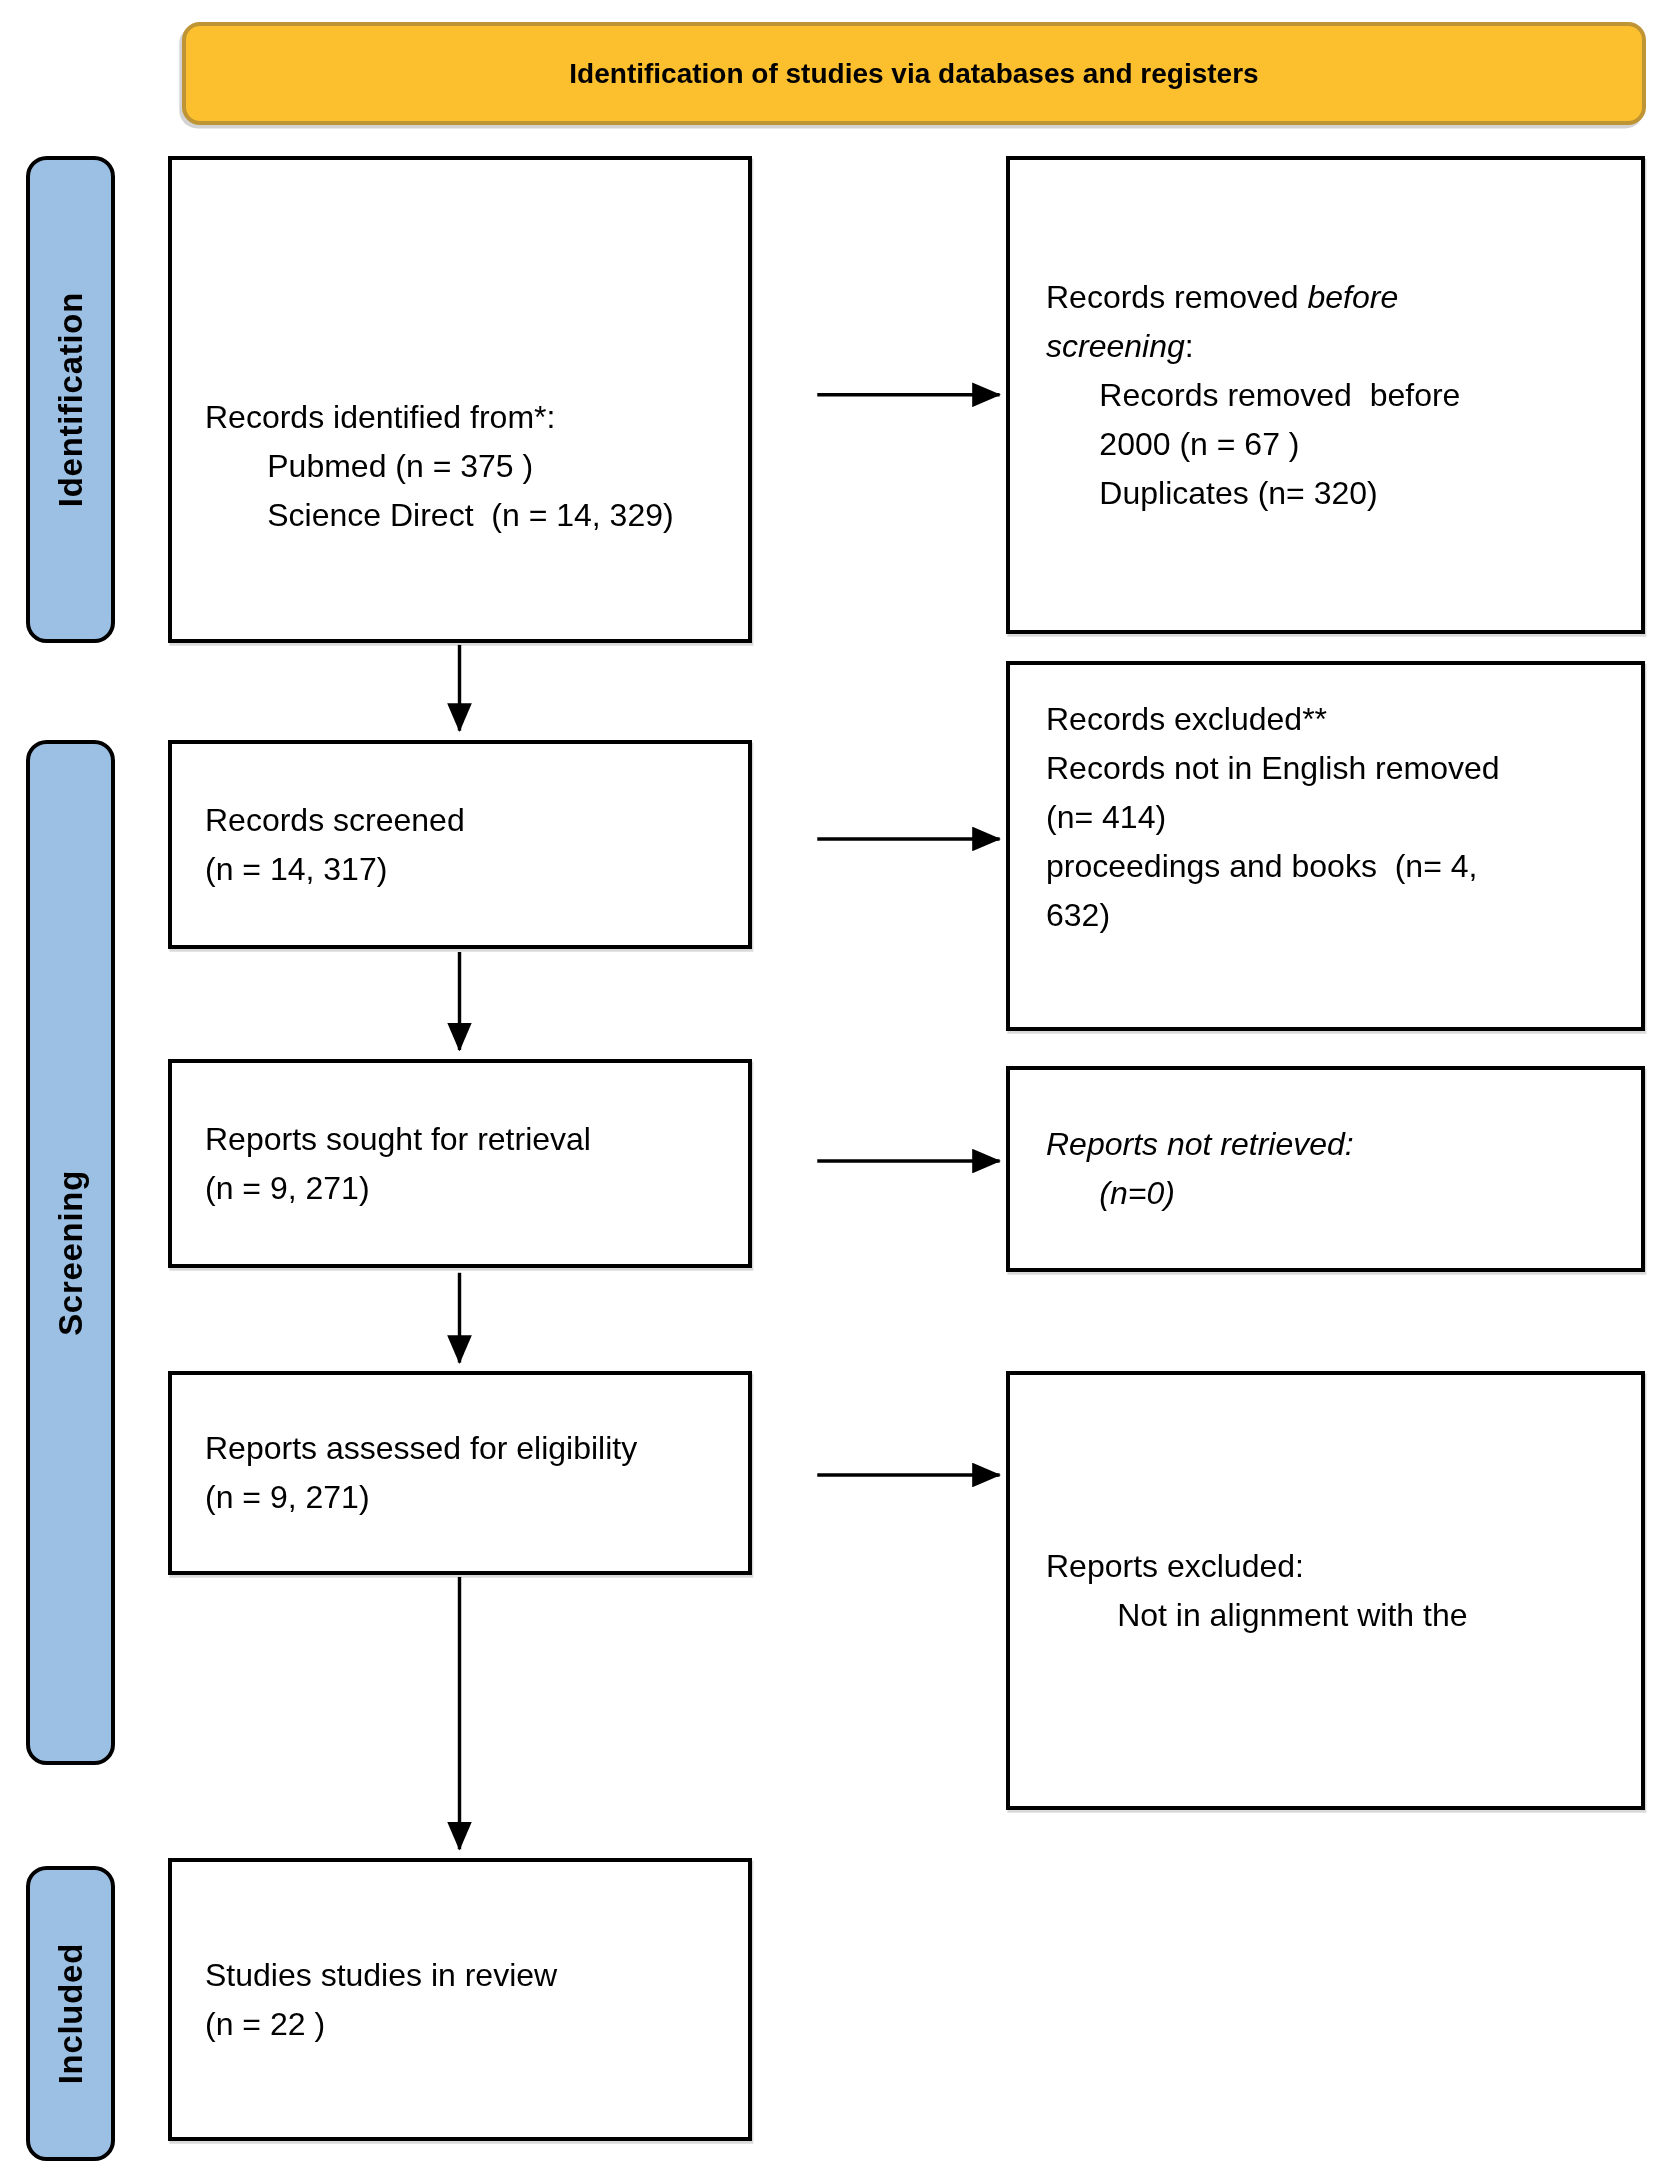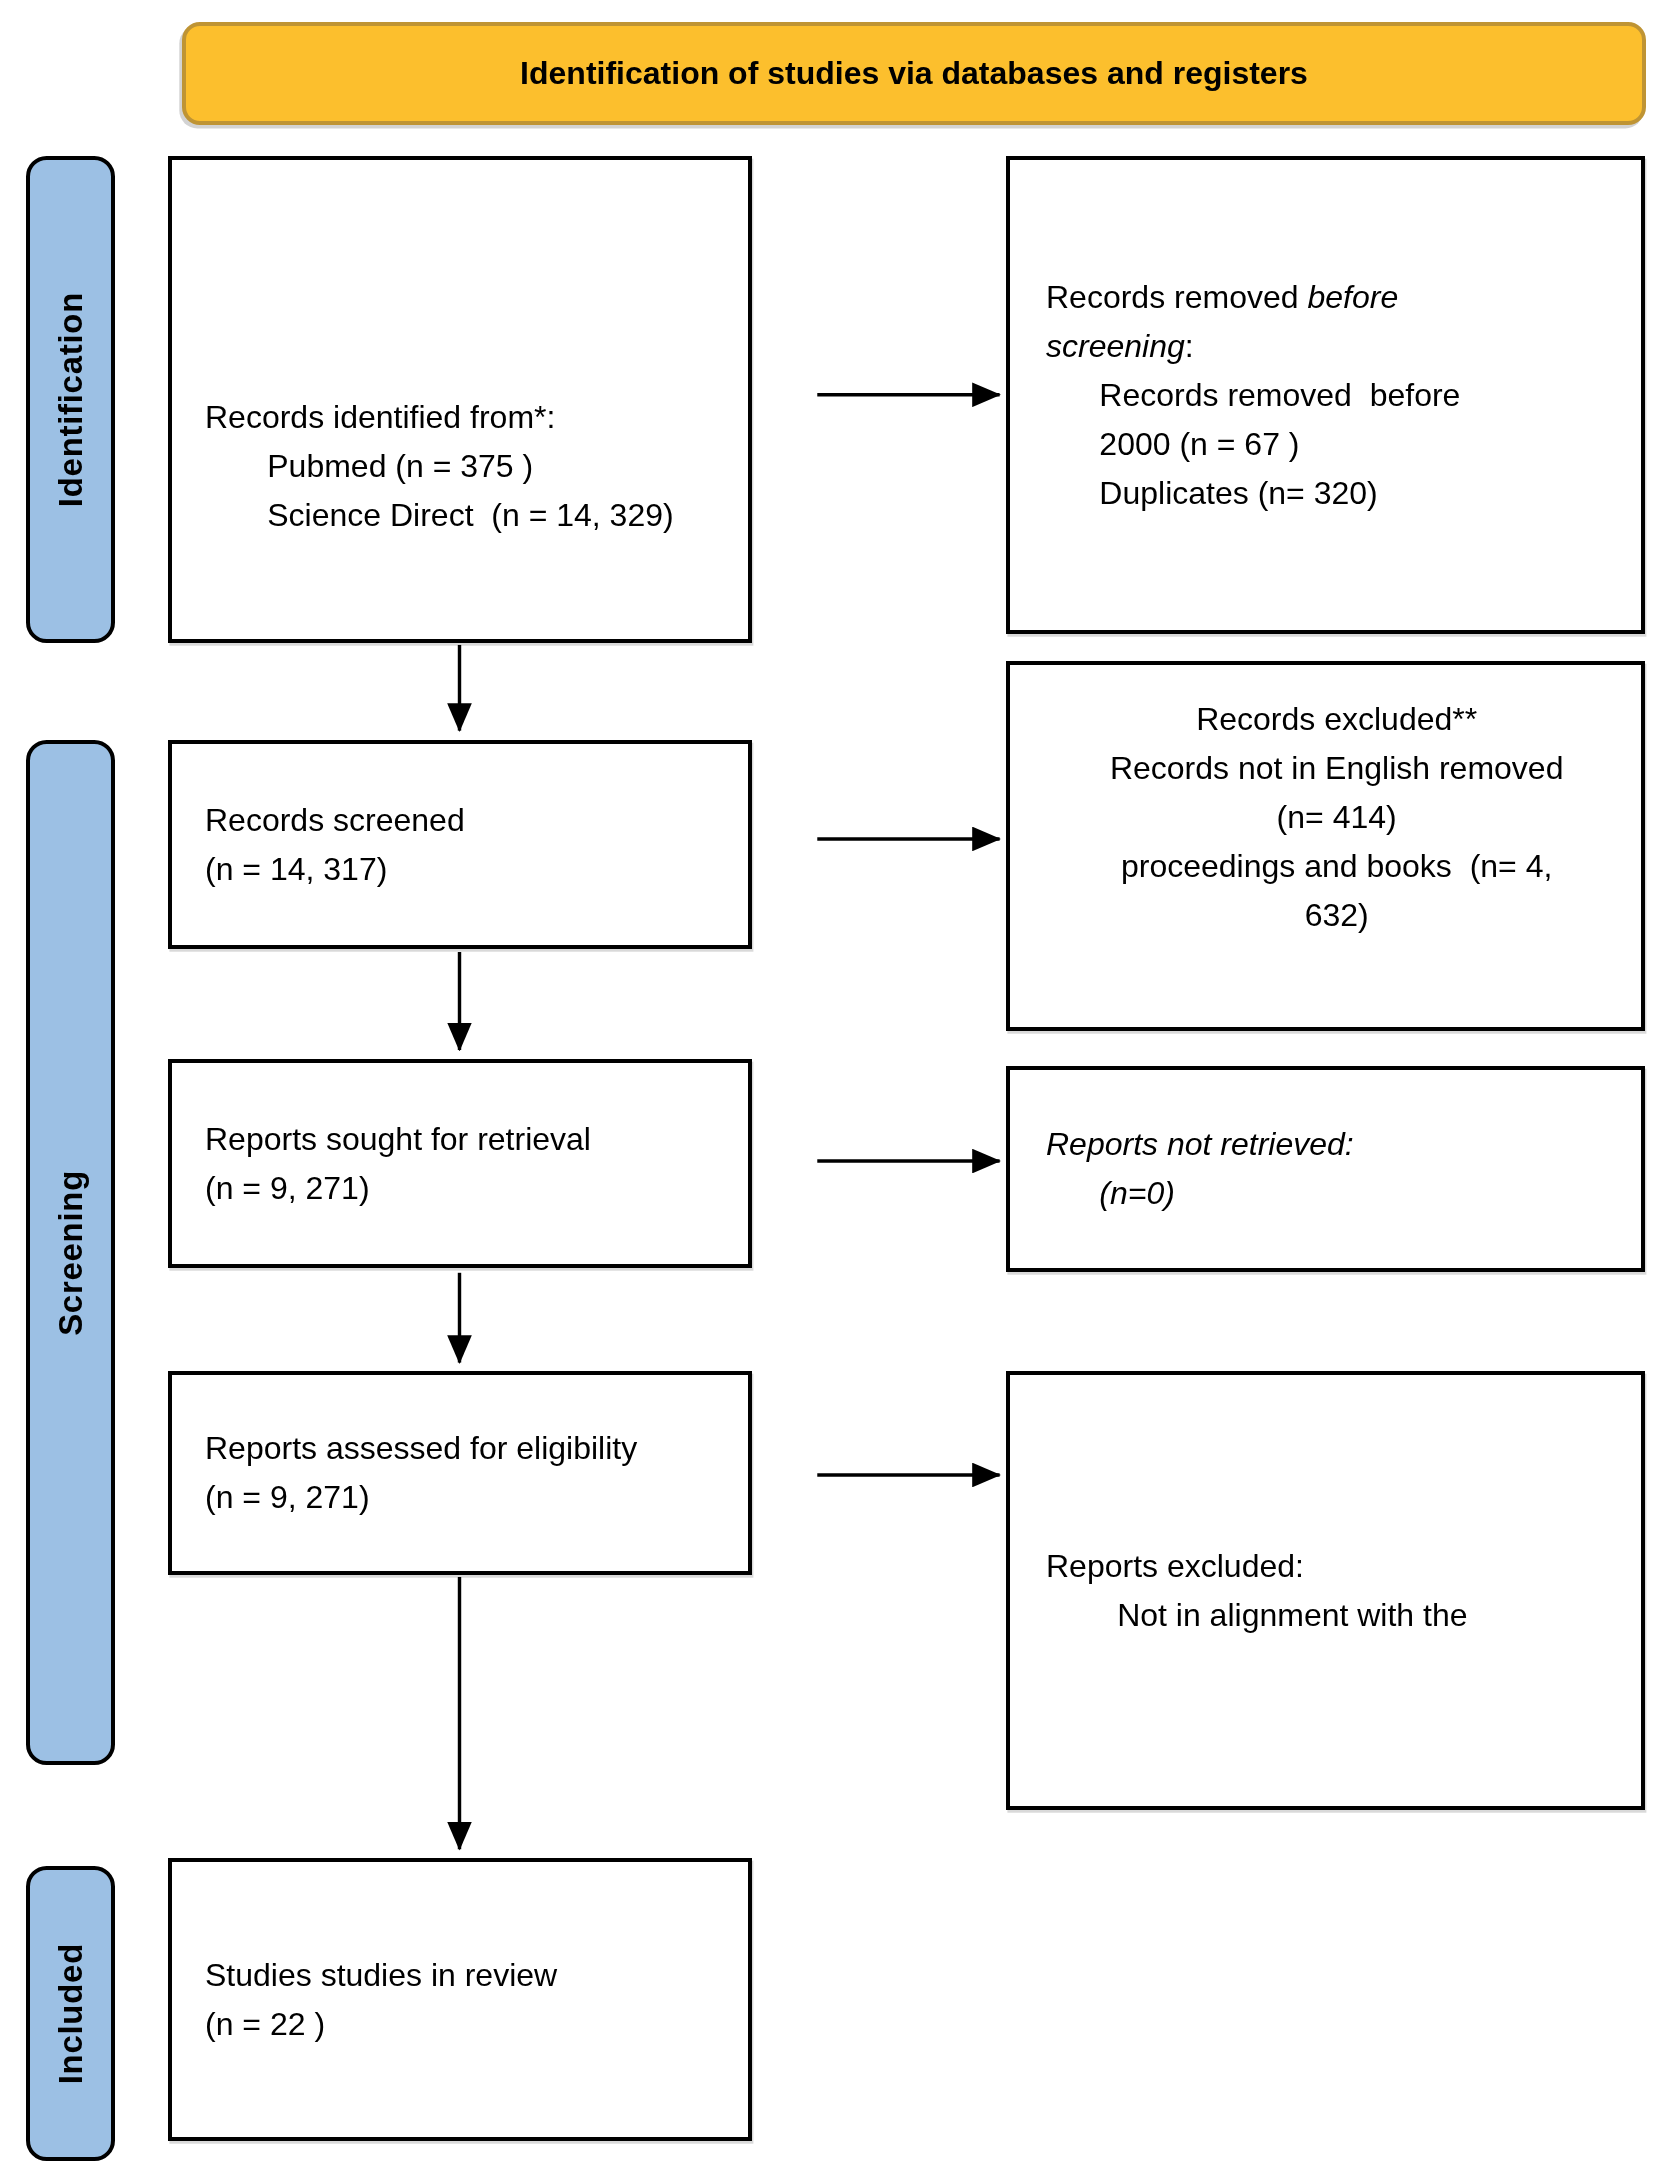--- a/index.html
+++ b/index.html
@@ -19,21 +19,21 @@
     left:182px; top:22px;
     width:1464px; height:103px;
     background:var(--banner_fill,#FCBF2D);
     border:4.1px solid var(--banner_border,#BF9434);
     border-radius:18px;
     box-sizing:border-box;
     display:flex;align-items:center;justify-content:center;
     box-shadow:-2.7px 3.4px 0 rgba(130,130,130,0.35);
   }
   .banner .label{
-    font-size:32px;font-weight:bold;color:#000;
+    font-size:28px;font-weight:bold;color:#000;
   }
 
   
   .stage{
     position:absolute;
     left:26px;width:89px;
     background:var(--stage_fill,#9CC0E4);
     border:4.8px solid #000;
     border-radius:20.6px;
     box-sizing:border-box;
@@ -73,21 +73,21 @@
 
   #box-records-identified{top:156px;height:487px;justify-content:flex-start;}
   #box-records-identified .content{padding-top:233px;}
   #box-records-screened{top:740px;height:209px;}
   #box-reports-sought{top:1059px;height:209px;}
   #box-reports-assessed{top:1371px;height:204px;}
   #box-studies-included{top:1858px;height:283px;}
 
   #box-records-removed{top:156px;height:478px;}
   #box-records-excluded{top:661px;height:370px;justify-content:flex-start;}
-  #box-records-excluded .content{padding-top:30px;text-align:center;}
+  #box-records-excluded .content{padding-top:30px;}
   #box-reports-not-retrieved{top:1066px;height:206px;}
   #box-reports-excluded{top:1371px;height:439px;}
 
   
   .arrows{
     position:absolute;left:0;top:0;
     width:1675px;height:2183px;
     pointer-events:none;
   }
 </style>

